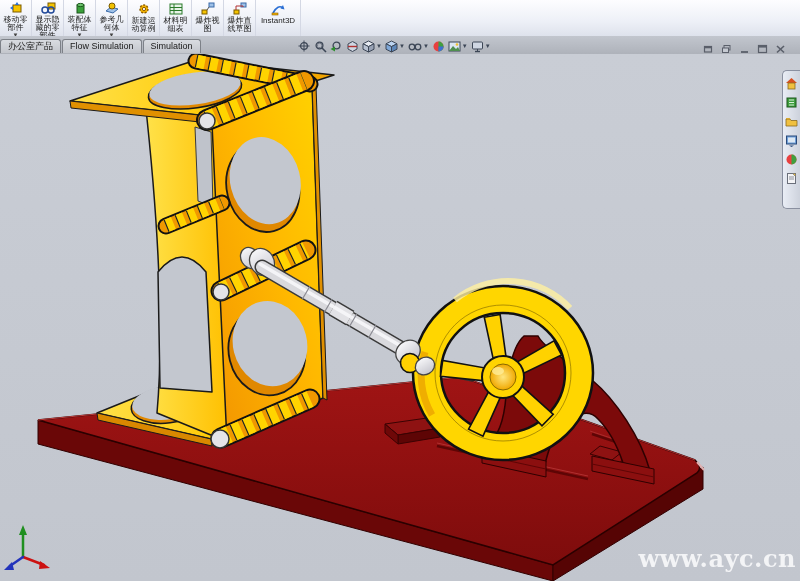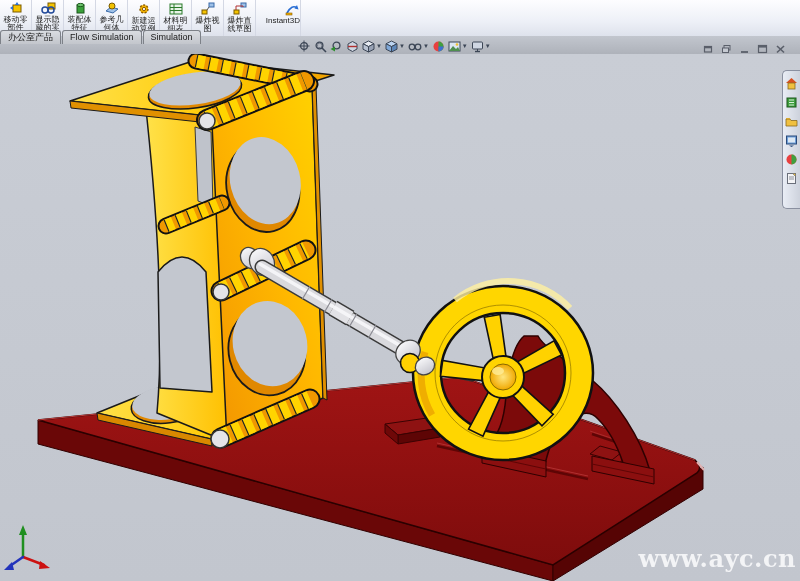--- a/index.html
+++ b/index.html
@@ -4,30 +4,30 @@
 <style>
   html,body{margin:0;padding:0;background:#9aa0aa;}
   .app{position:relative;width:800px;height:581px;overflow:hidden;
        font-family:"Liberation Sans",sans-serif;background:#C5C9D1;}
   
   .toolbar{position:absolute;left:0;top:0;width:800px;height:36px;
     background:linear-gradient(#FDFDFF,#EDF0F7 60%,#DEE2EC);
     border-bottom:1px solid #B8BCC8;display:flex;align-items:flex-start;}
   .tbtn{position:relative;width:31px;height:35px;display:flex;flex-direction:column;
     align-items:center;padding-top:1px;border-right:1px solid #D4D8E4;cursor:default;}
-  .tbtn.wide{width:44px;align-items:flex-end;}
+  .tbtn.wide{width:44px;}
   .ticon{height:15px;display:flex;align-items:center;justify-content:center;}
   .tcap{margin-top:1px;text-align:center;color:#1c1c1c;font-size:8px;line-height:8px;}
   .tcap span{display:block;white-space:nowrap;}
   .tdrop{font-size:6px;color:#444;line-height:5px;margin-top:1px;}
   
   .tabband{position:absolute;left:0;top:36px;width:800px;height:18px;
     background:linear-gradient(#C2C6CE,#AEB2BA);border-bottom:1px solid #9His;
     border-bottom:1px solid #999DA5;}
-  .tabs{position:absolute;left:0;bottom:0;display:flex;height:24px;text-align:center;}
+  .tabs{position:absolute;left:0;bottom:0;display:flex;height:15px;text-align:center;}
   .tab{height:13px;margin-right:1px;padding:0 7px;font-size:9px;line-height:13px;color:#1a1a1a;
     background:linear-gradient(#D9DCE1,#C3C6CC);border:1px solid #7d8188;border-bottom:none;
     border-radius:3px 3px 0 0;white-space:nowrap;}
   .headsup{position:absolute;left:298px;top:3px;display:flex;align-items:center;height:14px;}
   .hicon{display:flex;align-items:center;margin-right:3px;}
   .hicon .car{font-size:6px;color:#3c4656;margin-left:1px;}
   .winctl{position:absolute;right:14px;top:4px;display:flex;gap:7px;align-items:center;}
   
   .viewport{position:absolute;left:0;top:54px;width:800px;height:527px;
     background:linear-gradient(#C9CDD5,#C2C6CE);}

